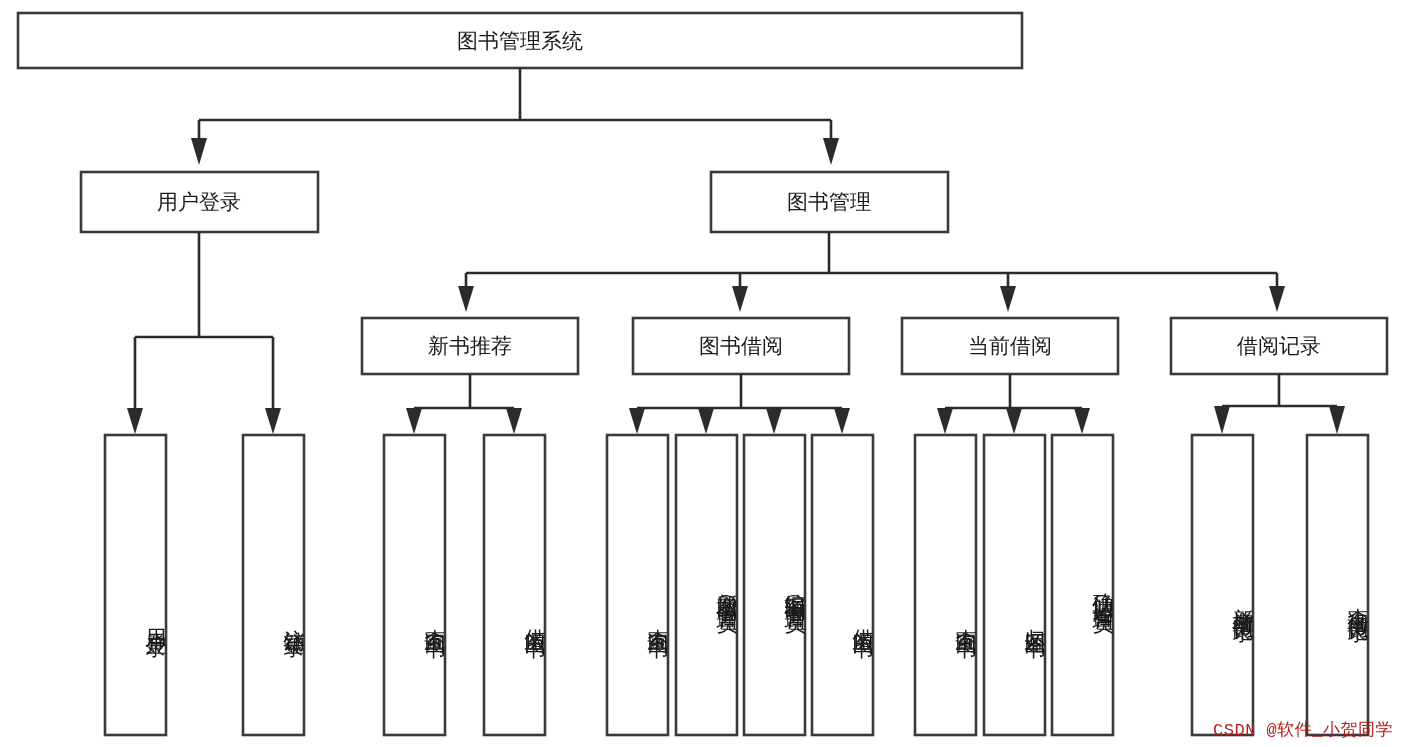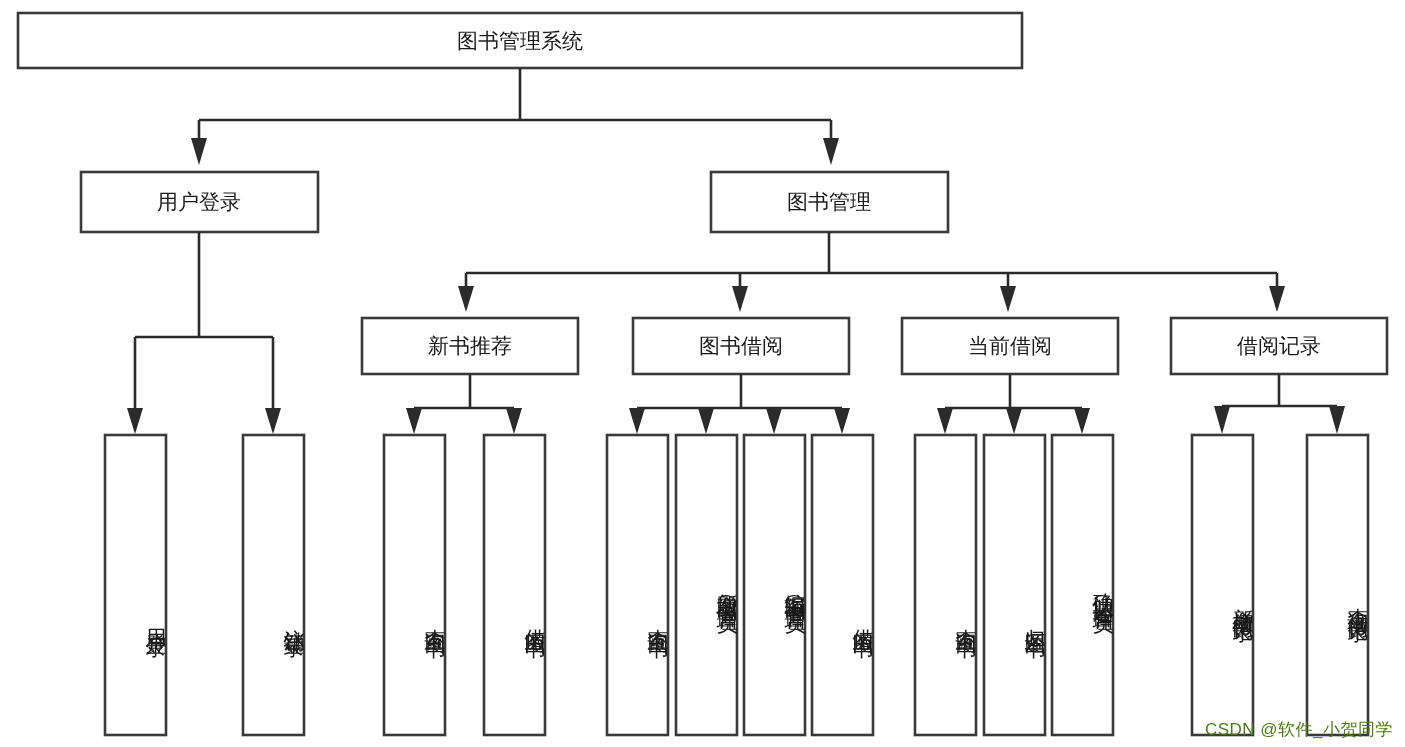--- a/index.html
+++ b/index.html
@@ -62,23 +62,23 @@
     display: flex;
     align-items: flex-start;
     justify-content: center;
     white-space: nowrap;
     pointer-events: none;
   }
   .watermark {
     position: absolute;
     right: 12px;
     bottom: 6px;
-    font-family: Liberation Sans, sans-serif;
+    font-family: Liberation Mono, monospace;
     font-size: 17px;
-    color: #4d7c0f;
+    color: #b91c1c;
     letter-spacing: 0.5px;
     white-space: nowrap;
   }
 </style>
 </head>
 <body>
 
 <div id="diagram-root">
 
   <svg class="diagram-canvas" viewBox="0 0 1405 747">

